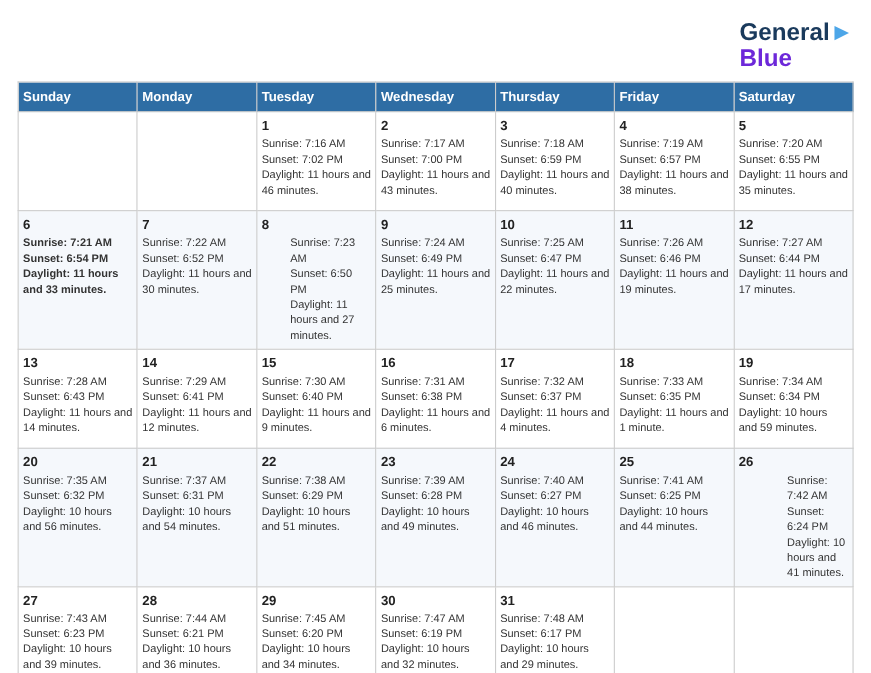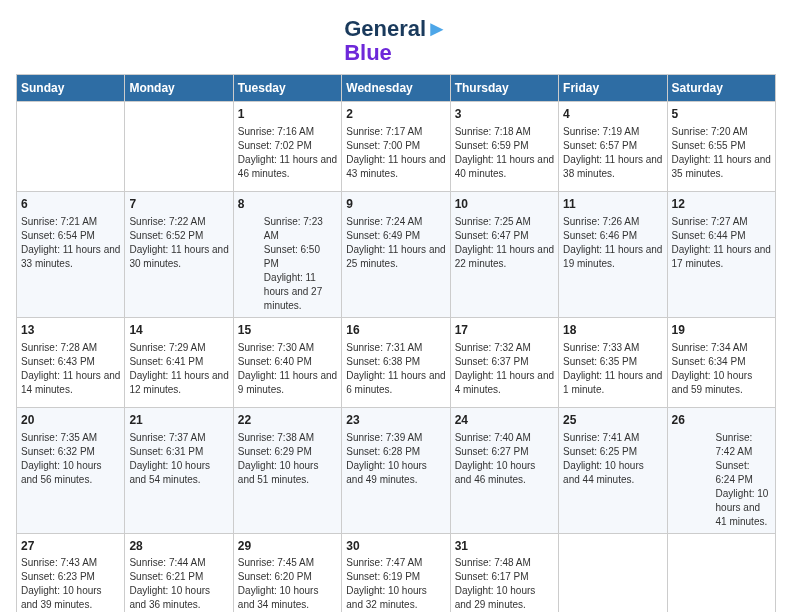--- a/index.html
+++ b/index.html
@@ -5,21 +5,21 @@
     * { box-sizing: border-box; margin: 0; padding: 0; }
     body {
       font-family: Arial, sans-serif;
       background: #fff;
       width: 792px;
       min-height: 612px;
       padding: 16px;
     }
     .header {
       display: flex;
-      justify-content: center;
+      justify-content: flex-end;
       align-items: flex-start;
       margin-bottom: 10px;
     }
     .logo {
       display: flex;
       flex-direction: column;
       align-items: flex-start;
     }
     .logo-text {
       font-size: 22px;
@@ -142,21 +142,21 @@
         <td>
           <span class="day-number">5</span>
           <div class="day-info" style="white-space: pre-line;">Sunrise: 7:20 AM
 Sunset: 6:55 PM
 Daylight: 11 hours and 35 minutes.</div>
         </td>
       </tr>
       <tr>
         <td>
           <span class="day-number">6</span>
-          <div class="day-info" style="white-space: pre-line;">Sunrise: 7:21 AM
+          <div class="day-info" style="white-space: pre-line; font-weight: bold;">Sunrise: 7:21 AM
 Sunset: 6:54 PM
 Daylight: 11 hours and 33 minutes.</div>
         </td>
         <td>
           <span class="day-number">7</span>
           <div class="day-info" style="white-space: pre-line;">Sunrise: 7:22 AM
 Sunset: 6:52 PM
 Daylight: 11 hours and 30 minutes.</div>
         </td>
         <td>

